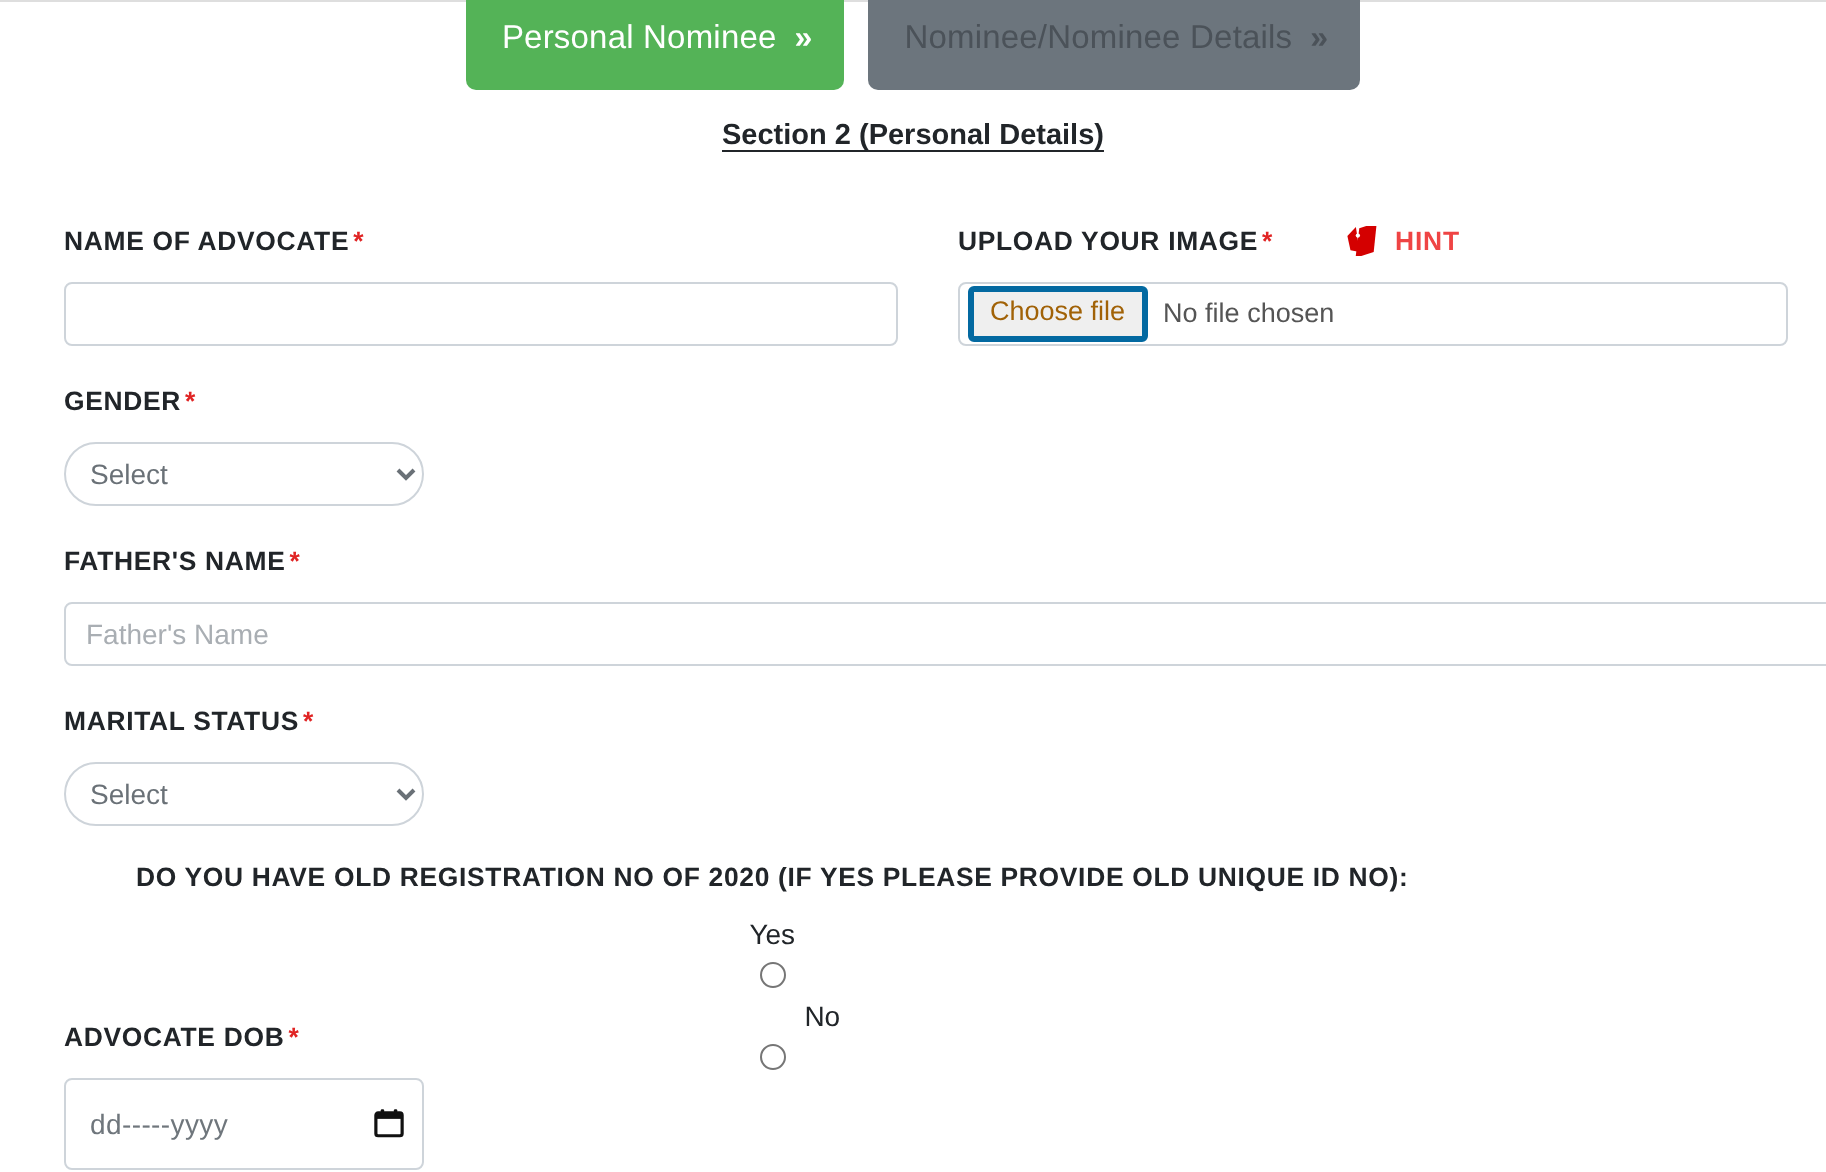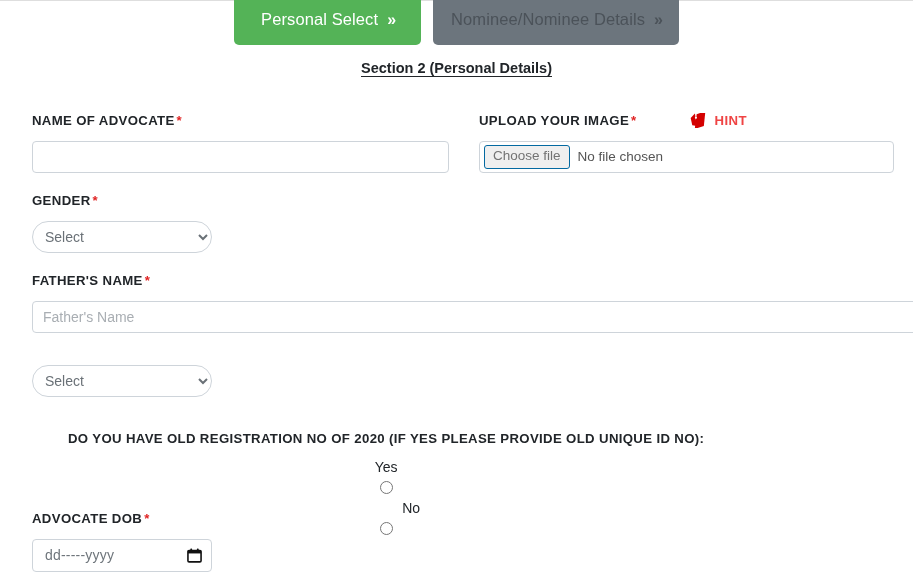--- a/index.html
+++ b/index.html
@@ -145,27 +145,27 @@
     width: 415px;
     height: 32px;
     border: 1px solid #ced4da;
     border-radius: 4px;
     background: #fff;
     display: flex;
     align-items: center;
     padding: 0 4px;
   }
   .choose-btn {
-    border: 1px solid #0369a1;
+    border: 3px solid #0369a1;
     background: linear-gradient(#fcfcfc,# efefef);
     background: #efefef;
     border-radius: 3px;
     font-size: 13.5px;
     font-family: "Liberation Sans", sans-serif;
-    color: #737373;
+    color: #a16207;
     height: 22px;
     padding: 0 8px;
     line-height: 20px;
     cursor: pointer;
     text-align: right;
   }
   .file-name {
     font-size: 13.5px;
     color: #555;
     padding-left: 8px;
@@ -198,21 +198,21 @@
     width: 13px; height: 13px;
     margin: 0;
     cursor: pointer;
   }
   .radio-lbl { font-size: 14px; color: #212529; }
 
   
   .date-wrap {
     box-sizing: border-box;
     width: 180px;
-    height: 33px;
+    height: 46px;
     border: 1px solid #ced4da;
     border-radius: 4px;
     background: #fff;
     display: flex;
     align-items: center;
     justify-content: space-between;
     padding: 0 9px 0 12px;
   }
   .date-text {
     font-size: 14px;
@@ -220,21 +220,21 @@
     letter-spacing: .2px;
   }
 </style>
 </head>
 <body>
 
 <div class="top-rule"></div>
 
 <div class="steps">
   <button class="step-btn active">
-    <span>Personal Select</span>
+    <span>Personal Nominee</span>
     <span class="chev">»</span>
   </button>
   <button class="step-btn inactive">
     <span>Nominee/Nominee Details</span>
     <span class="chev">»</span>
   </button>
 </div>
 
 <div class="section-title">Section 2 (Personal Details)</div>
 
@@ -242,21 +242,21 @@
 
   <div class="row" style="height:80px;">
     <div style="position:absolute; left:32px; top:8px;">
       <div class="label">
         <span>NAME OF ADVOCATE</span><span class="req">*</span>
       </div>
       <input class="txt-input" style="width: 417px; margin-top: 12px;" type="text" placeholder="">
     </div>
 
     <div style="position:absolute; left:479px; top:8px;">
-      <div style="display:flex; align-items:center; gap:53px;">
+      <div style="display:flex; align-items:center; gap:36px;">
         <div class="label">
           <span>UPLOAD YOUR IMAGE</span><span class="req">*</span>
         </div>
         <div class="hint">
           <span style="display:inline-block; line-height:0;">
             <svg width="19" height="15" viewBox="0 0 20 16" xmlns="http://www.w3.org/2000/svg">
               <path d="M9.2 0.6 L19 0.6 L12.6 15 L2.4 15 Z" fill="#d40000" transform="rotate(-18 10 8)"></path>
               <path d="M1.6 4.4 L7.4 1.2 L5.2 14.6 L0.8 12.2 Z" fill="#d40000" transform="rotate(-18 4 8)"></path>
               <circle cx="6.2" cy="5.1" r="1.15" fill="#ffffff"></circle>
             </svg>
@@ -286,20 +286,23 @@
     <div style="position:absolute; left:32px; top:8px;">
       <div class="label">
         <span>FATHER'S NAME</span><span class="req">*</span>
       </div>
       <input class="txt-input" style="width: 895px; margin-top: 12px;" type="text" placeholder="Father's Name">
     </div>
   </div>
 
   <div class="row" style="height:80px;">
     <div style="position:absolute; left:32px; top:8px;">
+      <div class="label">
+        <span>MARITAL STATUS</span><span class="req">*</span>
+      </div>
       <select class="sel" style="margin-top:12px;">
         <option>Select</option>
       </select>
     </div>
   </div>
 
   <div class="row" style="height:68px;margin-left:36px;">
     <div style="position:absolute; left:32px; top:6px;">
       <div class="label">DO YOU HAVE OLD REGISTRATION NO OF 2020 (IF YES PLEASE PROVIDE OLD UNIQUE ID NO):</div>
       <div class="radio-line" style="margin-top:12px;">

